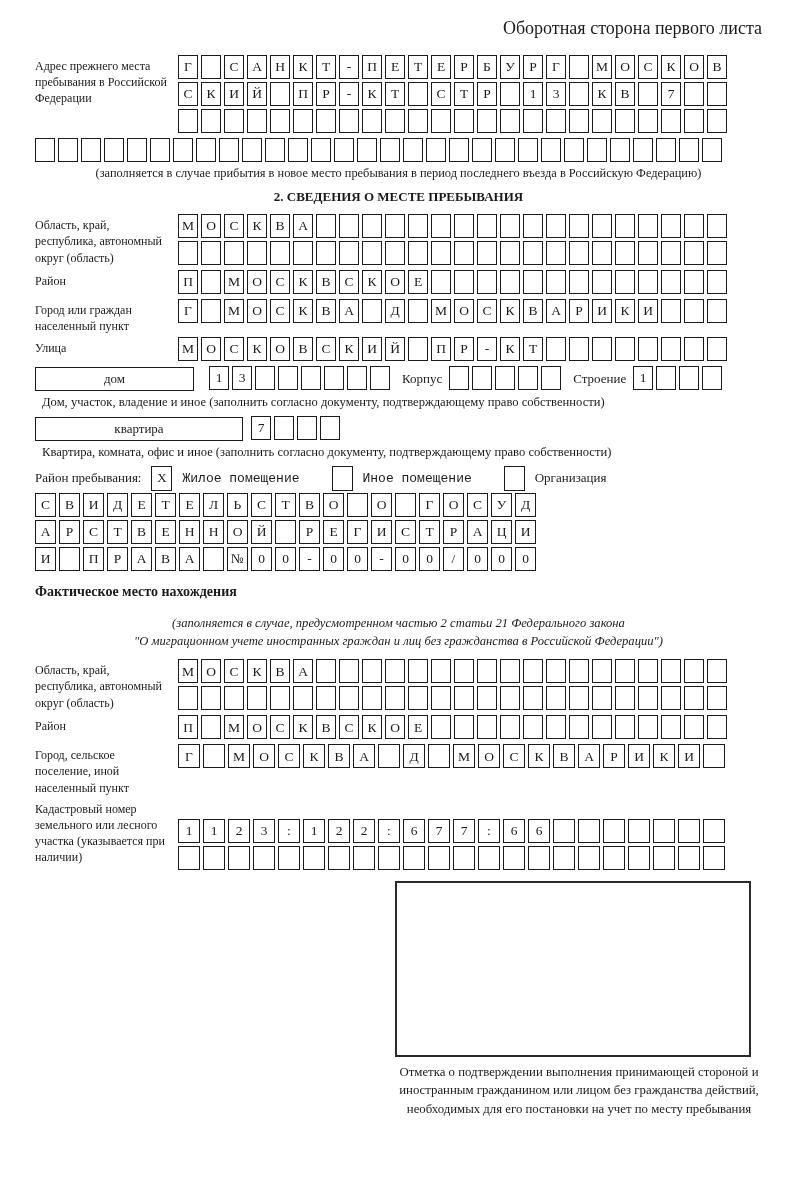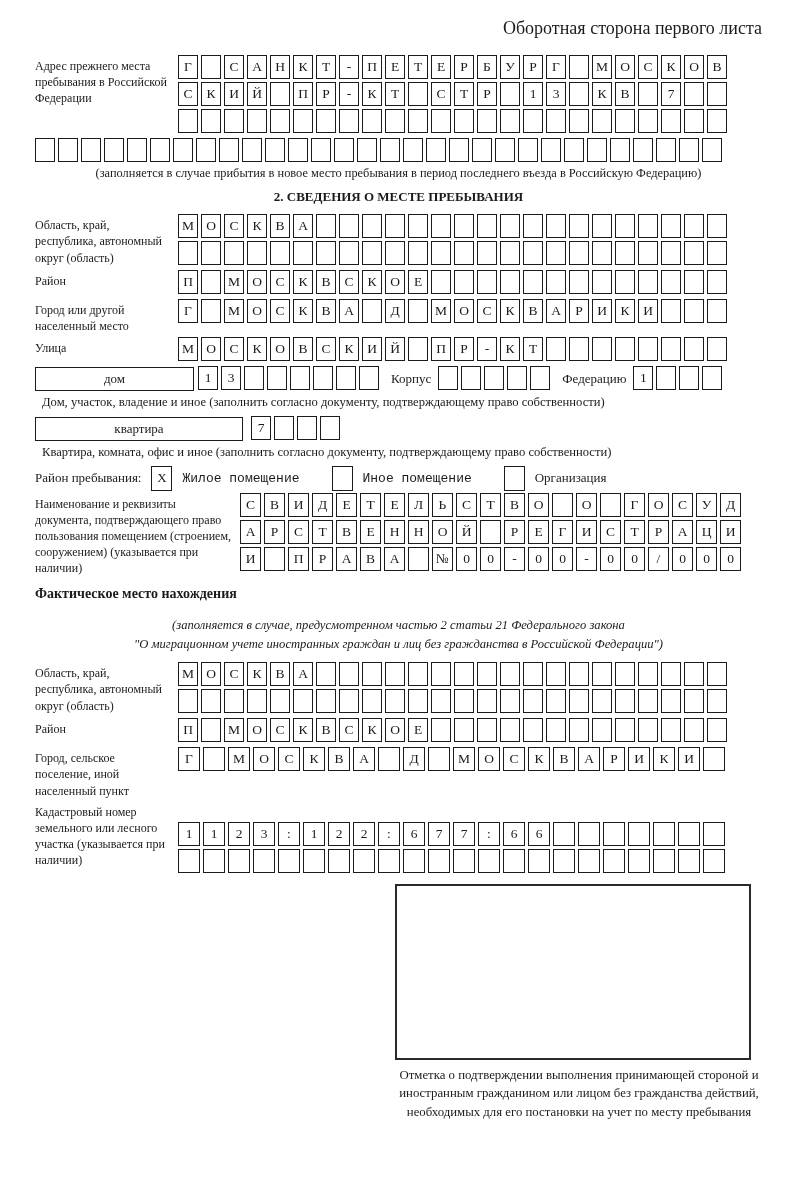--- a/index.html
+++ b/index.html
@@ -20,21 +20,21 @@
   .g22 .cell { width:20px; }
 
   .caption { font-size:12.4px; text-align:center; margin:3px 0 8px 0; line-height:1.3; }
   .caption-left { font-size:12.6px; text-align:left; margin:2px 0 6px 7px; }
 
   .sec-title { text-align:center; font-weight:bold; font-size:13px; margin:4px 0 9px 0; }
   .sub-title { font-weight:bold; font-size:14px; margin:10px 0 8px 0; }
 
   .inline-row { display:flex; align-items:center; margin:2px 0 2px 0; }
   .wide-box { height:22px; border:1.6px solid #1b1b1b; display:flex; align-items:center; justify-content:center; font-size:13px; box-sizing:content-box; background:#fff; }
-  .house-box { width:157px; margin-right:4px;text-align:center; }
+  .house-box { width:157px; margin-right:15px;text-align:center; }
   .apt-box { width:206px; margin-right:8px; }
   .inline-label { font-size:13px; margin:0 7px 0 12px; white-space:nowrap; }
 
   .stay-row { display:flex; align-items:center; margin:6px 0 2px 0; font-size:13px; }
   .chk { width:19px; height:23px; border:1.6px solid #1b1b1b; display:flex; align-items:center; justify-content:center; font-size:13px; margin:0 10px; flex-shrink:0; background:#fff; }
   .opt-label { white-space:nowrap; }
   .opt-label.sp { margin-right:22px;font-family:Liberation Mono, monospace; }
   .stay-caption { font-size:12.4px; text-align:center; width:460px; margin:1px 0 8px 0; }
 
   .fact-caption { font-size:12.6px; text-align:center; line-height:1.5; margin:14px 0 8px 0;font-style:italic; }
@@ -250,21 +250,21 @@
         <div class="cell"></div>
         <div class="cell"></div>
         <div class="cell"></div>
         <div class="cell"></div>
         <div class="cell"></div>
         <div class="cell"></div>
       </div>
   </div>
 
   <div class="row">
-    <div class="label-col">Город или другой населенный место</div>
+    <div class="label-col">Город или граждан населенный пункт</div>
     <div class="grid">
         <div class="cell">Г</div>
         <div class="cell"></div>
         <div class="cell">М</div>
         <div class="cell">О</div>
         <div class="cell">С</div>
         <div class="cell">К</div>
         <div class="cell">В</div>
         <div class="cell">А</div>
         <div class="cell"></div>
@@ -329,21 +329,21 @@
         <div class="cell"></div>
       </div>
     <span class="inline-label">Корпус</span>
     <div class="grid">
         <div class="cell"></div>
         <div class="cell"></div>
         <div class="cell"></div>
         <div class="cell"></div>
         <div class="cell"></div>
       </div>
-    <span class="inline-label">Федерацию</span>
+    <span class="inline-label">Строение</span>
     <div class="grid">
         <div class="cell">1</div>
         <div class="cell"></div>
         <div class="cell"></div>
         <div class="cell"></div>
       </div>
   </div>
   <div class="caption-left">Дом, участок, владение и иное (заполнить согласно документу, подтверждающему право собственности)</div>
 
   <div class="inline-row">
@@ -361,21 +361,20 @@
     <span>Район пребывания:</span>
     <span class="chk">X</span>
     <span class="opt-label sp">Жилое помещение</span>
     <span class="chk"></span>
     <span class="opt-label sp">Иное помещение</span>
     <span class="chk"></span>
     <span class="opt-label">Организация</span>
   </div>
 
   <div class="row">
-    <div class="label-col wide">Наименование и реквизиты документа, подтверждающего право пользования помещением (строением, сооружением) (указывается при наличии)</div>
     <div class="grids">
       <div class="grid g21">
           <div class="cell">С</div>
           <div class="cell">В</div>
           <div class="cell">И</div>
           <div class="cell">Д</div>
           <div class="cell">Е</div>
           <div class="cell">Т</div>
           <div class="cell">Е</div>
           <div class="cell">Л</div>

